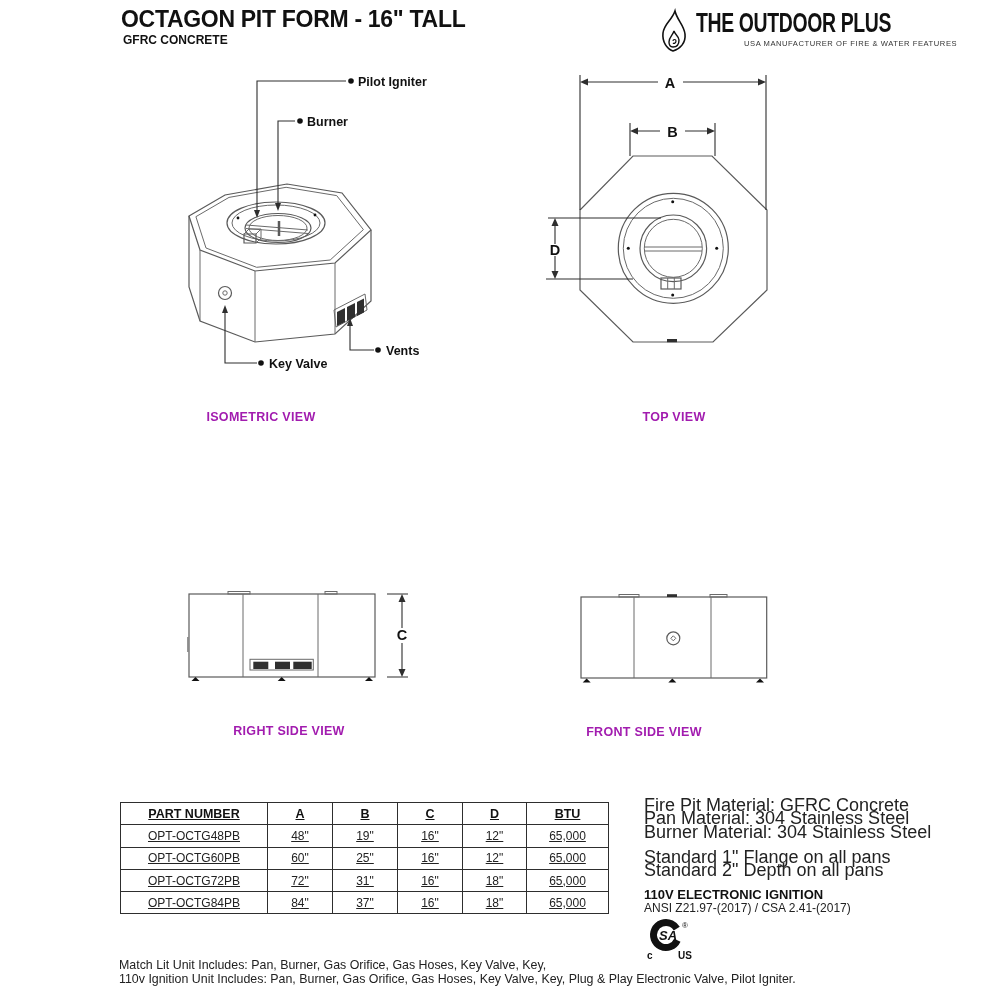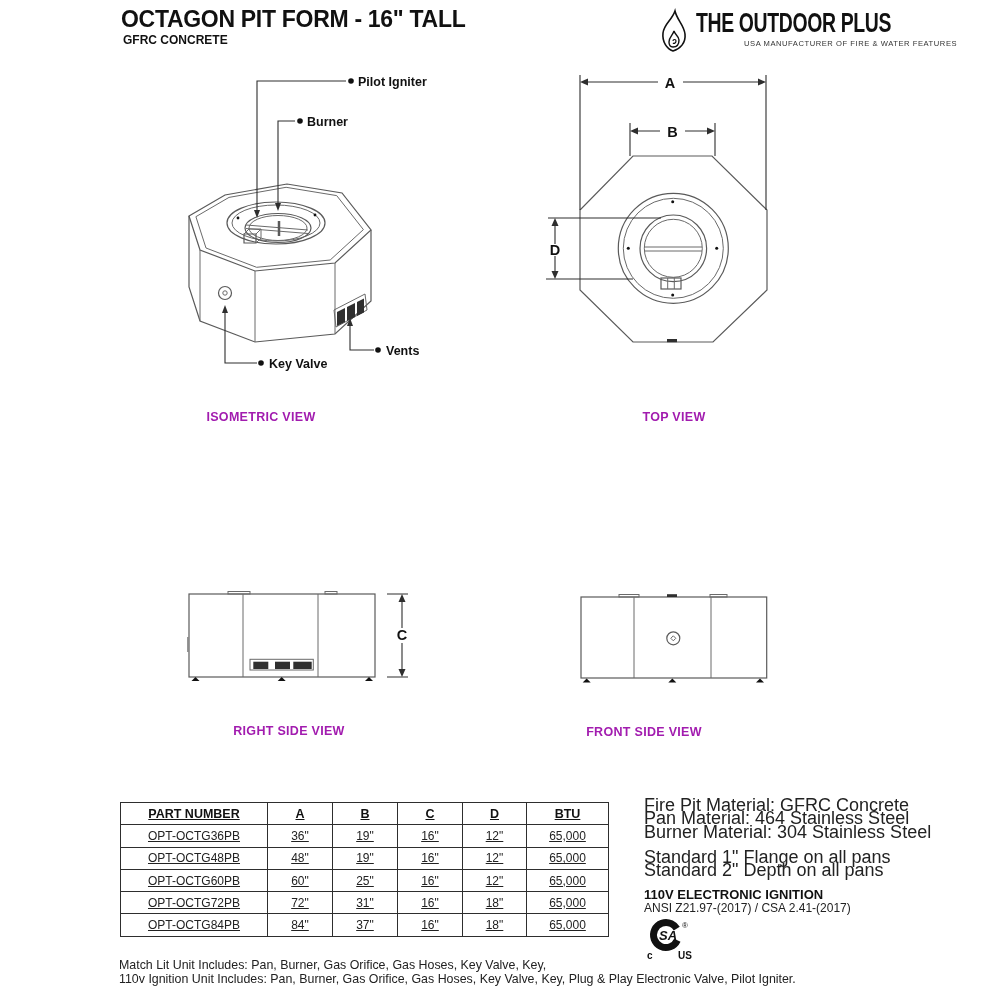--- a/index.html
+++ b/index.html
@@ -207,28 +207,20 @@
         <th>PART NUMBER</th>
         <th>A</th>
         <th>B</th>
         <th>C</th>
         <th>D</th>
         <th>BTU</th>
       </tr>
   </thead>
   <tbody>
       <tr>
-        <td>OPT-OCTG36PB</td>
-        <td>36"</td>
-        <td>19"</td>
-        <td>16"</td>
-        <td>12"</td>
-        <td>65,000</td>
-      </tr>
-      <tr>
         <td>OPT-OCTG48PB</td>
         <td>48"</td>
         <td>19"</td>
         <td>16"</td>
         <td>12"</td>
         <td>65,000</td>
       </tr>
       <tr>
         <td>OPT-OCTG60PB</td>
         <td>60"</td>
@@ -251,21 +243,21 @@
         <td>37"</td>
         <td>16"</td>
         <td>18"</td>
         <td>65,000</td>
       </tr>
     </tbody>
 </table>
 
 <div class="abs info" style="top:799px;">
     <div>Fire Pit Material: GFRC Concrete</div>
-    <div>Pan Material: 464 Stainless Steel</div>
+    <div>Pan Material: 304 Stainless Steel</div>
     <div>Burner Material: 304 Stainless Steel</div>
   </div>
 <div class="abs info" style="top:851px;">
     <div>Standard 1" Flange on all pans</div>
     <div>Standard 2" Depth on all pans</div>
   </div>
 <div class="abs info-title">110V ELECTRONIC IGNITION</div>
 <div class="abs info-cert">ANSI Z21.97-(2017) / CSA 2.41-(2017)</div>
 
 <svg class="abs" style="left:645px;top:916px;" width="50" height="46" viewBox="0 0 50 46">

